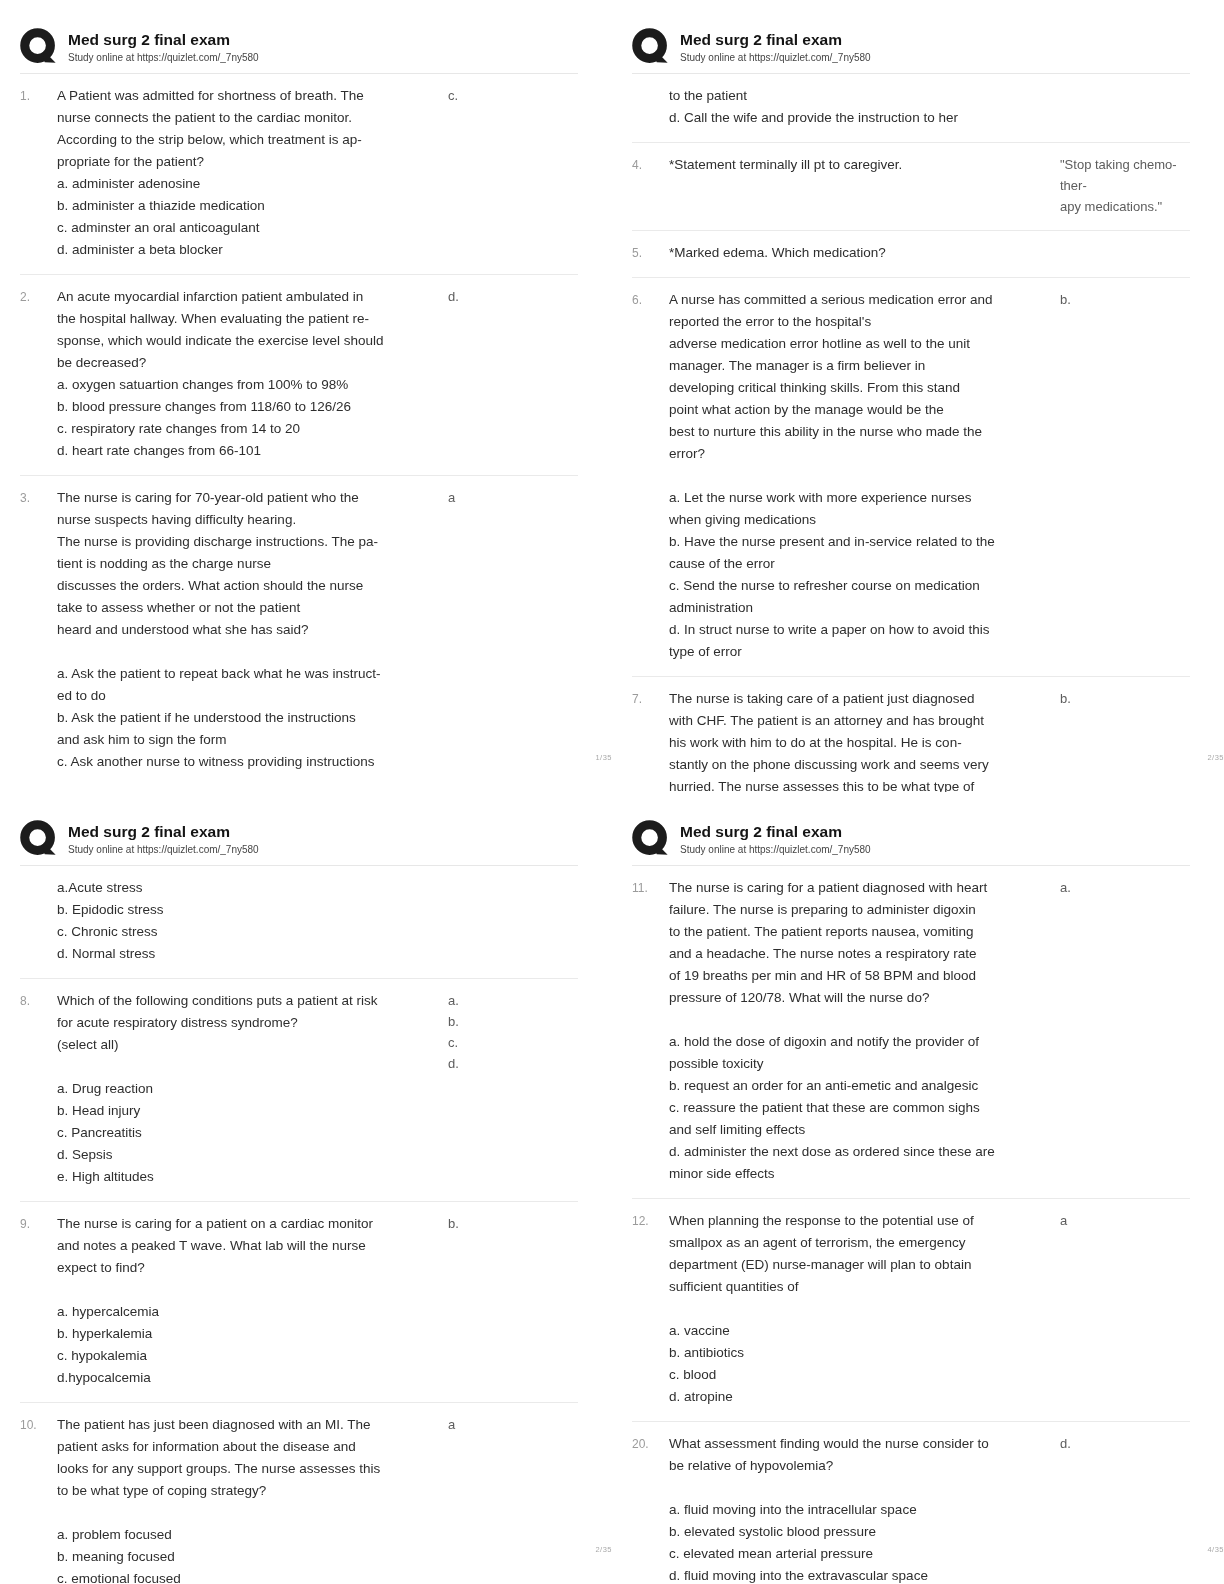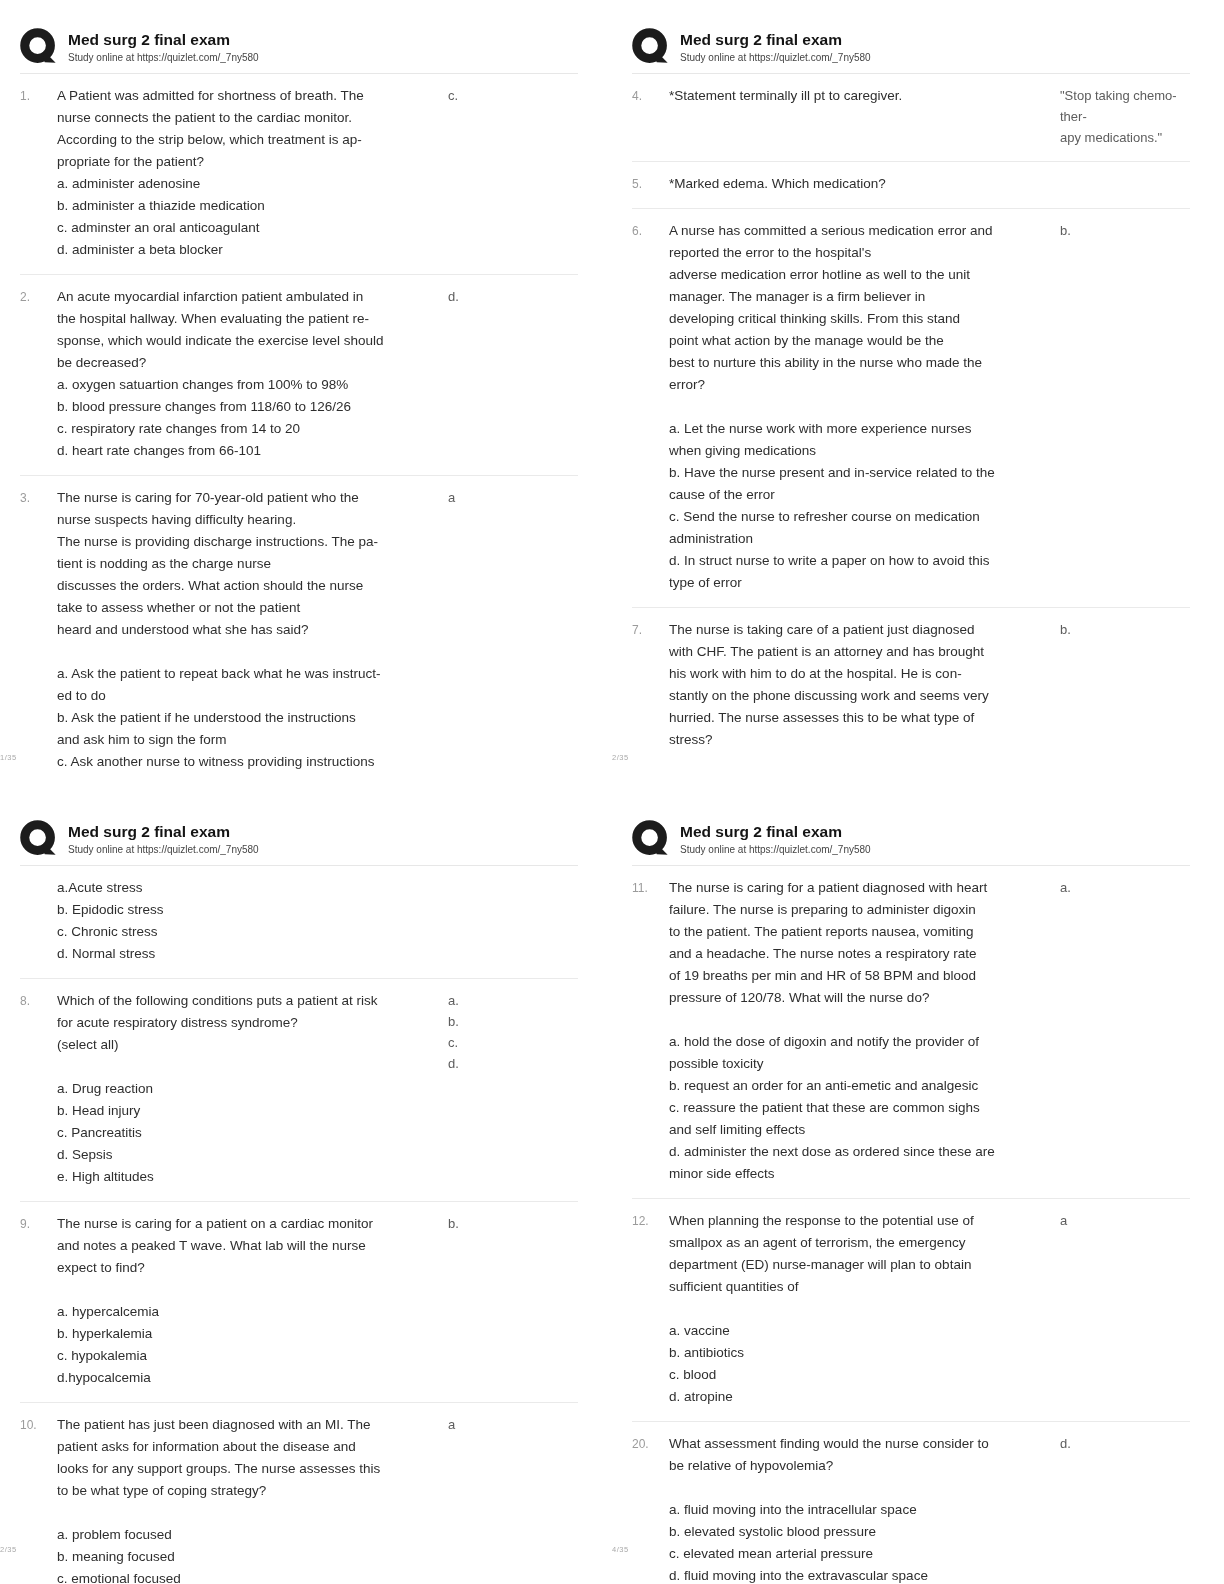--- a/index.html
+++ b/index.html
@@ -43,21 +43,21 @@
     white-space:pre-line;
     color:#2e2e2e; font-size:13.5px; line-height:22px;
   }
   .qans {
     white-space:pre-line;
     color:#5d5d5d; font-size:13px; line-height:21px;
     padding-left:5px;
   }
   .pgnum {
     position:absolute; bottom:30px; left:0; width:100%;
-    text-align:left; font-size:7.5px; color:#a9a9a9;
+    text-align:right; font-size:7.5px; color:#a9a9a9;
     letter-spacing:0.5px;
   }
 </style>
 </head>
 <body>
 
 <div class="sheet" id="page-1">
   <div class="hdr">
     <svg class="logo" viewBox="0 0 40 40">
       <circle cx="18.5" cy="18.5" r="13.5" fill="none" stroke="#1c1c1c" stroke-width="9.5"></circle>
@@ -116,20 +116,26 @@
   <div class="hdr">
     <svg class="logo" viewBox="0 0 40 40">
       <circle cx="18.5" cy="18.5" r="13.5" fill="none" stroke="#1c1c1c" stroke-width="9.5"></circle>
       <path d="M25 24 L37.5 36.5 L26 36 Q23.5 30 25 24 Z" fill="#1c1c1c"></path>
     </svg>
     <div class="hdr-title">Med surg 2 final exam</div>
     <div class="hdr-sub">Study online at https://quizlet.com/_7ny580</div>
   </div>
   <div class="items">
     <div class="item">
+      <div class="qnum"></div>
+      <div class="qbody">to the patient
+d. Call the wife and provide the instruction to her</div>
+      <div class="qans"></div>
+    </div>
+    <div class="item">
       <div class="qnum">4.</div>
       <div class="qbody">*Statement terminally ill pt to caregiver.</div>
       <div class="qans">"Stop taking chemo-ther-
 apy medications."</div>
     </div>
     <div class="item">
       <div class="qnum">5.</div>
       <div class="qbody">*Marked edema. Which medication?</div>
       <div class="qans"></div>
     </div>

